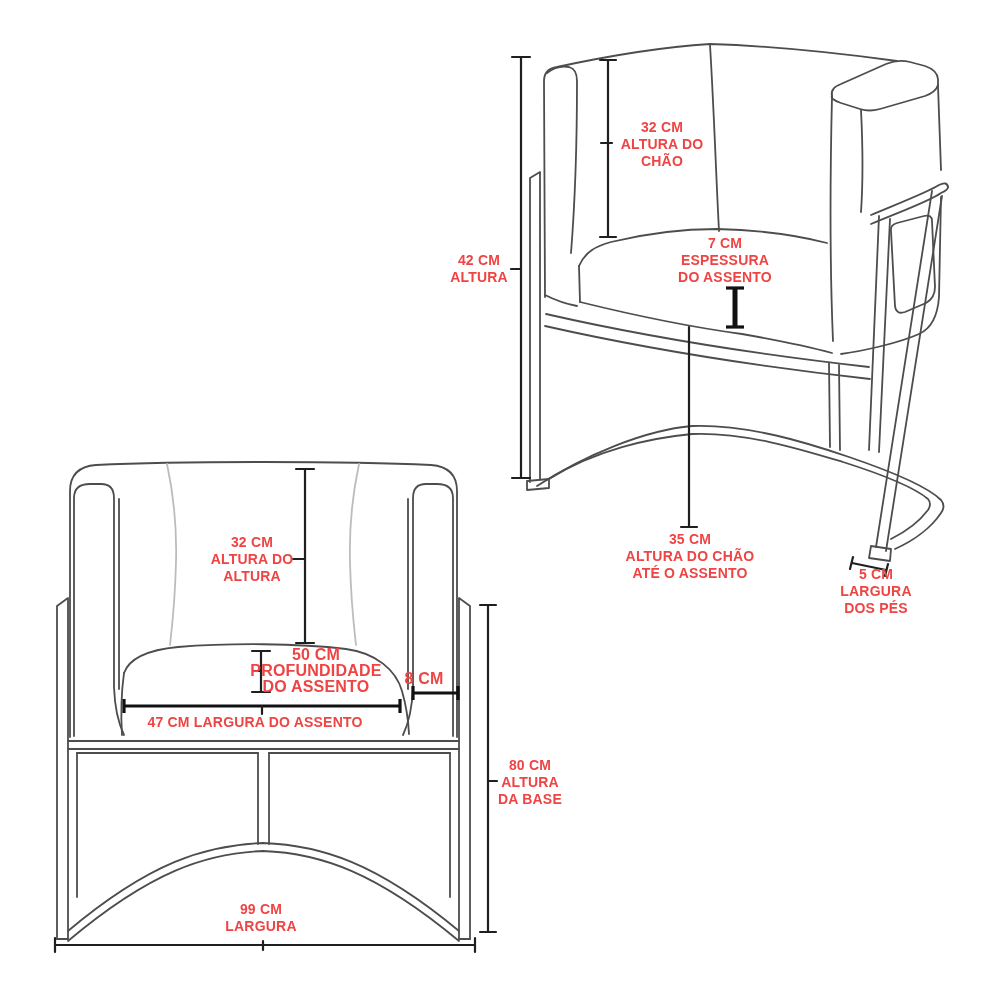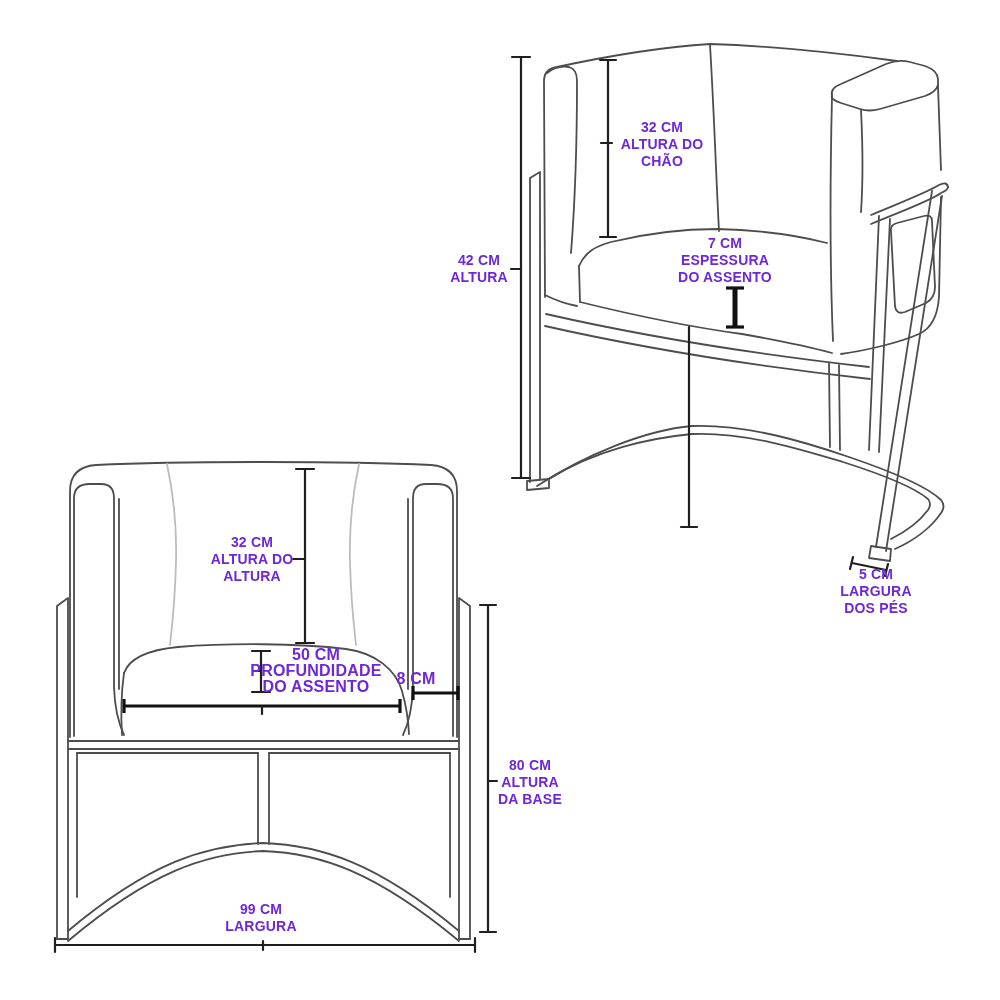--- a/index.html
+++ b/index.html
@@ -4,21 +4,21 @@
 <style>
   html,body{margin:0;padding:0;background:#ffffff;}
   #stage{position:relative;width:1000px;height:1000px;background:#ffffff;overflow:hidden;
          font-family:"Liberation Sans","DejaVu Sans",sans-serif;}
   #artwork{position:absolute;left:0;top:0;width:1000px;height:1000px;}
   .outline{fill:none;stroke:#4d4d4d;stroke-width:1.8;stroke-linecap:round;stroke-linejoin:round;}
   .seam{fill:none;stroke:#bcbcbc;stroke-width:1.8;stroke-linecap:round;}
   .dim{fill:none;stroke:#1f1f1f;stroke-width:2.2;stroke-linecap:round;}
   .dimbold{fill:none;stroke:#111111;stroke-width:3.2;stroke-linecap:butt;}
   .bar7{fill:none;stroke:#111111;stroke-width:5;stroke-linecap:butt;}
-  .label{position:absolute;text-align:center;font-weight:bold;color:#6d28d9;
+  .label{position:absolute;text-align:center;font-weight:bold;color:#ef4444;
          font-size:14px;line-height:17px;letter-spacing:.2px;white-space:nowrap;}
   .label span{display:block;}
   .label.sm{font-size:16px;line-height:16px;}
 </style>
 </head>
 <body>
 
 <div id="stage">
 
   <svg id="artwork" viewBox="0 0 1000 1000" xmlns="http://www.w3.org/2000/svg">
@@ -167,43 +167,51 @@
     <span>7 CM</span>
     <span>ESPESSURA</span>
     <span>DO ASSENTO</span>
   </div>
 
   <div class="label" style="left:419px;top:252px;width:120px;">
     <span>42 CM</span>
     <span>ALTURA</span>
   </div>
 
+  <div class="label" style="left:600px;top:531px;width:180px;">
+    <span>35 CM</span>
+    <span>ALTURA DO CHÃO</span>
+    <span>ATÉ O ASSENTO</span>
+  </div>
 
   <div class="label" style="left:816px;top:566px;width:120px;">
     <span>5 CM</span>
     <span>LARGURA</span>
     <span>DOS PÉS</span>
   </div>
 
   <div class="label" style="left:172px;top:534px;width:160px;">
     <span>32 CM</span>
     <span>ALTURA DO</span>
     <span>ALTURA</span>
   </div>
 
   <div class="label sm" style="left:236px;top:647px;width:160px;">
     <span>50 CM</span>
     <span>PROFUNDIDADE</span>
     <span>DO ASSENTO</span>
   </div>
 
-  <div class="label sm" style="left:376px;top:671px;width:80px;">
+  <div class="label sm" style="left:384px;top:671px;width:80px;">
     <span>8 CM</span>
   </div>
 
+  <div class="label" style="left:95px;top:714px;width:320px;">
+    <span>47 CM LARGURA DO ASSENTO</span>
+  </div>
 
   <div class="label" style="left:470px;top:757px;width:120px;">
     <span>80 CM</span>
     <span>ALTURA</span>
     <span>DA BASE</span>
   </div>
 
   <div class="label" style="left:201px;top:901px;width:120px;">
     <span>99 CM</span>
     <span>LARGURA</span>

